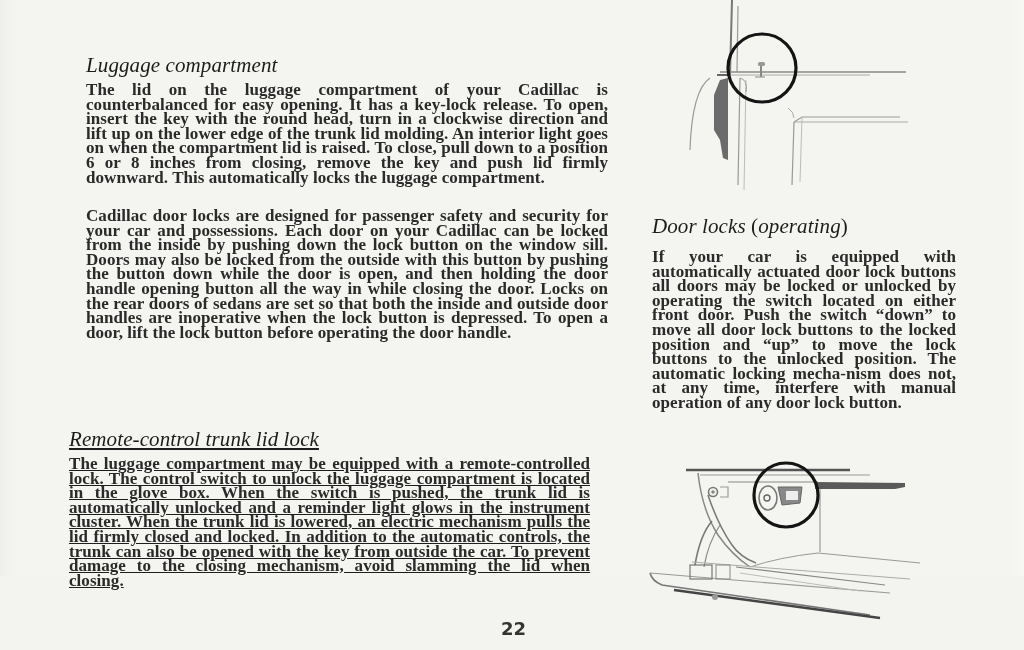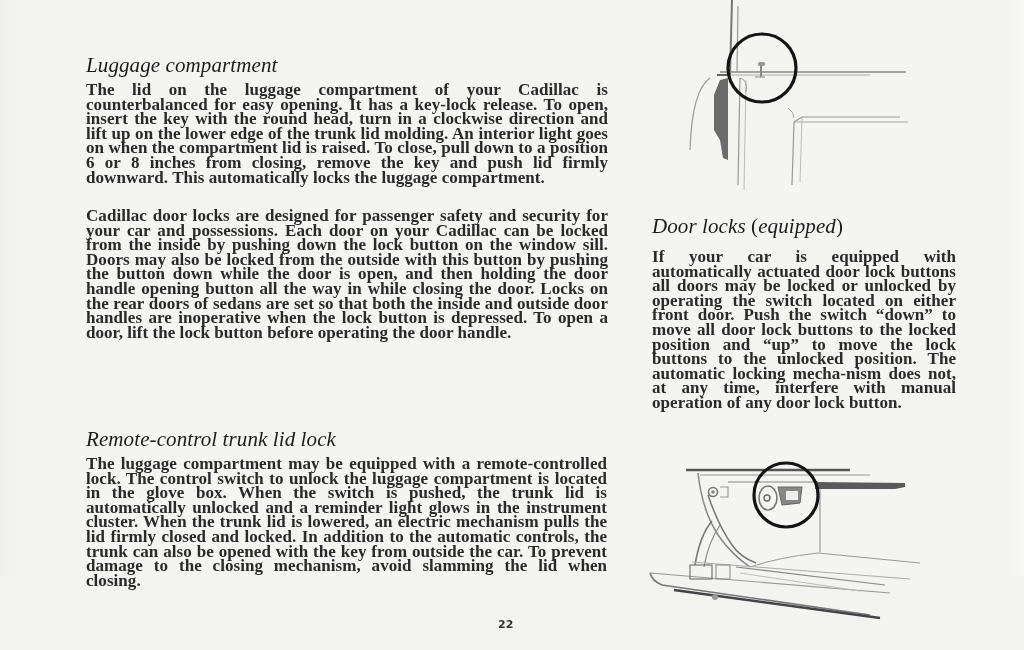--- a/index.html
+++ b/index.html
@@ -44,38 +44,38 @@
       line-height: 14.6px;
       font-weight: bold;
       text-align: justify;
       text-align-last: left;
       margin: 0;
       color: #2a2a2a;
       letter-spacing: 0.05px;
     }
     #sec-luggage { left: 86px; top: 53px; width: 522px; }
     #sec-manual { left: 86px; top: 209px; width: 522px; }
-    #sec-remote { left: 86px; top: 427px; width: 521px; }
+    #sec-remote { left: 69px; top: 427px; width: 521px; text-decoration: underline; }
     #sec-auto { left: 652px; top: 214px; width: 304px; }
     #sec-auto .heading { margin-bottom: 12px; }
 
     .illustration {
       position: absolute;
     }
     #illus-top { left: 670px; top: 0px; width: 250px; height: 195px; }
     #illus-bottom { left: 640px; top: 455px; width: 290px; height: 170px; }
 
     .page-number {
       position: absolute;
       left: 498px;
       top: 618px;
       width: 28px;
-      text-align: left;
+      text-align: right;
       font-family: "DejaVu Sans", "Liberation Sans", sans-serif;
-      font-size: 11px;
+      font-size: 18px;
       font-weight: bold;
       color: #333;
     }
   </style>
 </head>
 <body>
 
 <div class="page">
 
   <div class="section" id="sec-luggage">
@@ -86,21 +86,21 @@
   <div class="section" id="sec-manual">
     <p class="body-text">Cadillac door locks are designed for passenger safety and security for your car and possessions. Each door on your Cadillac can be locked from the inside by pushing down the lock button on the window sill. Doors may also be locked from the outside with this button by pushing the button down while the door is open, and then holding the door handle opening button all the way in while closing the door. Locks on the rear doors of sedans are set so that both the inside and outside door handles are inoperative when the lock button is depressed. To open a door, lift the lock button before operating the door handle.</p>
   </div>
 
   <div class="section" id="sec-remote">
     <h2 class="heading">Remote-control trunk lid lock</h2>
     <p class="body-text">The luggage compartment may be equipped with a remote-controlled lock. The control switch to unlock the luggage compartment is located in the glove box. When the switch is pushed, the trunk lid is automatically unlocked and a reminder light glows in the instrument cluster. When the trunk lid is lowered, an electric mechanism pulls the lid firmly closed and locked. In addition to the automatic controls, the trunk can also be opened with the key from outside the car. To prevent damage to the closing mechanism, avoid slamming the lid when closing.</p>
   </div>
 
   <div class="section" id="sec-auto">
-    <h2 class="heading"><span>Door locks </span><span class="paren"><span>(</span><i>equipped</i><span>)</span></span></h2>
+    <h2 class="heading"><span>Door locks </span><span class="paren"><span>(</span><i>operating</i><span>)</span></span></h2>
     <p class="body-text">If your car is equipped with automatically actuated door lock buttons all doors may be locked or unlocked by operating the switch located on either front door. Push the switch “down” to move all door lock buttons to the locked position and “up” to move the lock buttons to the unlocked position. The automatic locking mecha-nism does not, at any time, interfere with manual operation of any door lock button.</p>
   </div>
 
   <div class="illustration" id="illus-top">
     <svg width="250" height="195" viewBox="0 0 250 195">
 
       <line x1="62" y1="0" x2="60" y2="75" stroke="#777" stroke-width="2"></line>
       <line x1="68" y1="6" x2="67" y2="72" stroke="#999" stroke-width="1.2"></line>
 
       <line x1="50" y1="72" x2="236" y2="72" stroke="#888" stroke-width="1.6"></line>

